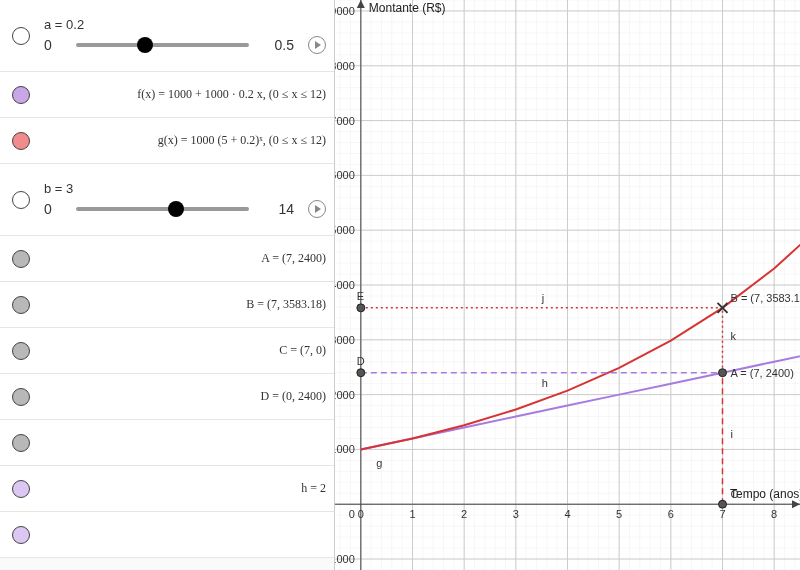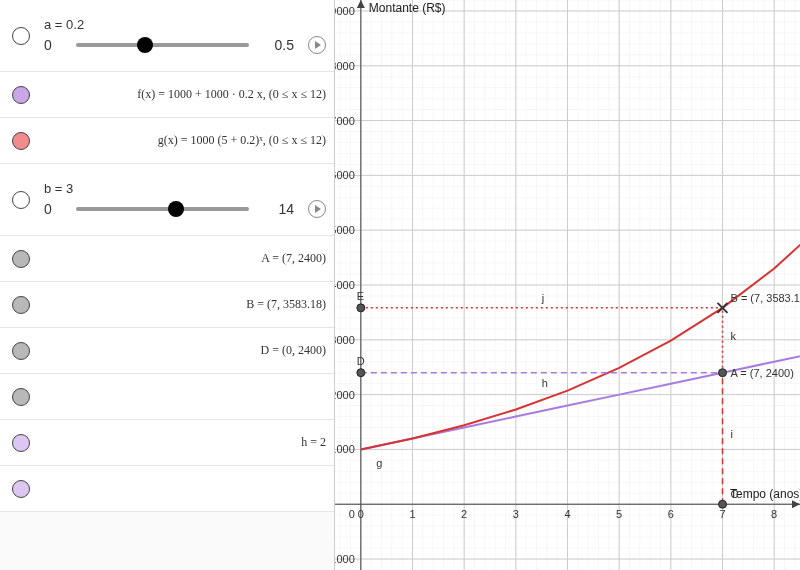--- a/index.html
+++ b/index.html
@@ -73,20 +73,24 @@
       </div>
     </div>
   </div>
   <div class="row">
       <div class="bullet gray"></div>
       <div class="content formula">A = (7, 2400)</div>
     </div>
   <div class="row">
       <div class="bullet gray"></div>
       <div class="content formula">B = (7, 3583.18)</div>
+    </div>
+  <div class="row">
+      <div class="bullet gray"></div>
+      <div class="content formula">C = (7, 0)</div>
     </div>
   <div class="row">
       <div class="bullet gray"></div>
       <div class="content formula">D = (0, 2400)</div>
     </div>
   <div class="row">
       <div class="bullet gray"></div>
     </div>
   <div class="row">
       <div class="bullet lpurple"></div>

